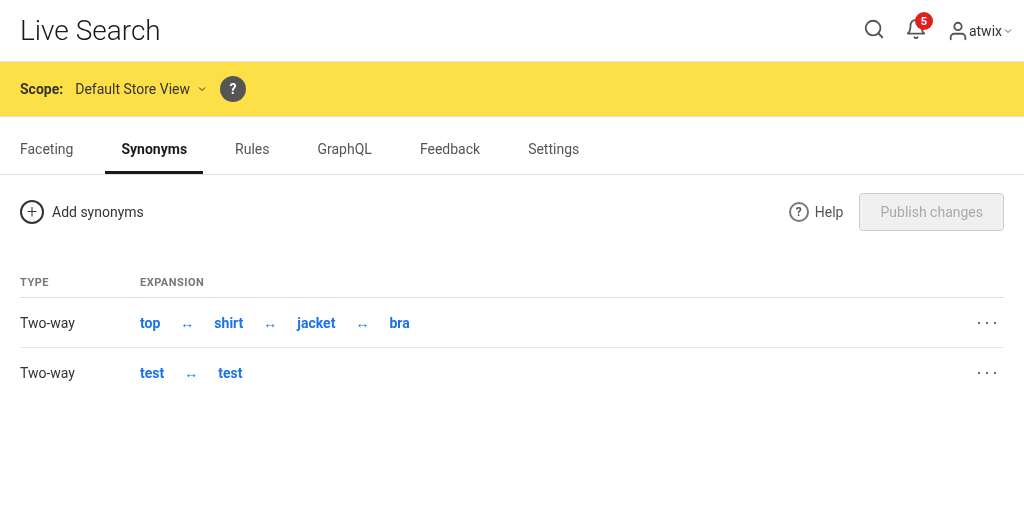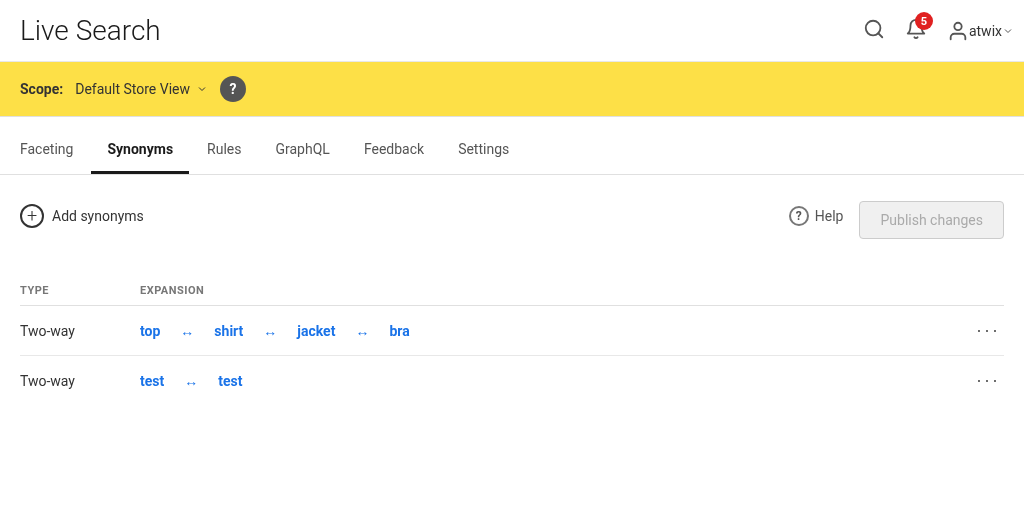--- a/index.html
+++ b/index.html
@@ -105,21 +105,21 @@
     }
 
     .tabs-area {
       padding: 0 20px;
       border-bottom: 1px solid #e0e0e0;
       margin-top: 10px;
     }
 
     .tabs {
       display: flex;
-      gap: 2px;
+      gap: 16px;
     }
 
     .tab {
       padding: 14px 16px;
       cursor: pointer;
       color: #555;
       font-size: 14px;
       border-bottom: 3px solid transparent;
       text-decoration: none;
       white-space: nowrap;
@@ -194,21 +194,20 @@
 
     .publish-btn {
       background: #f0f0f0;
       border: 1px solid #ccc;
       color: #aaa;
       padding: 10px 20px;
       border-radius: 4px;
       cursor: not-allowed;
       font-size: 14px;
       font-family: inherit;
-      margin-top: 8px;
     }
 
     .table-container {
       padding: 0 20px;
     }
 
     .table-header {
       display: grid;
       grid-template-columns: 120px 1fr 50px;
       padding: 8px 0;

